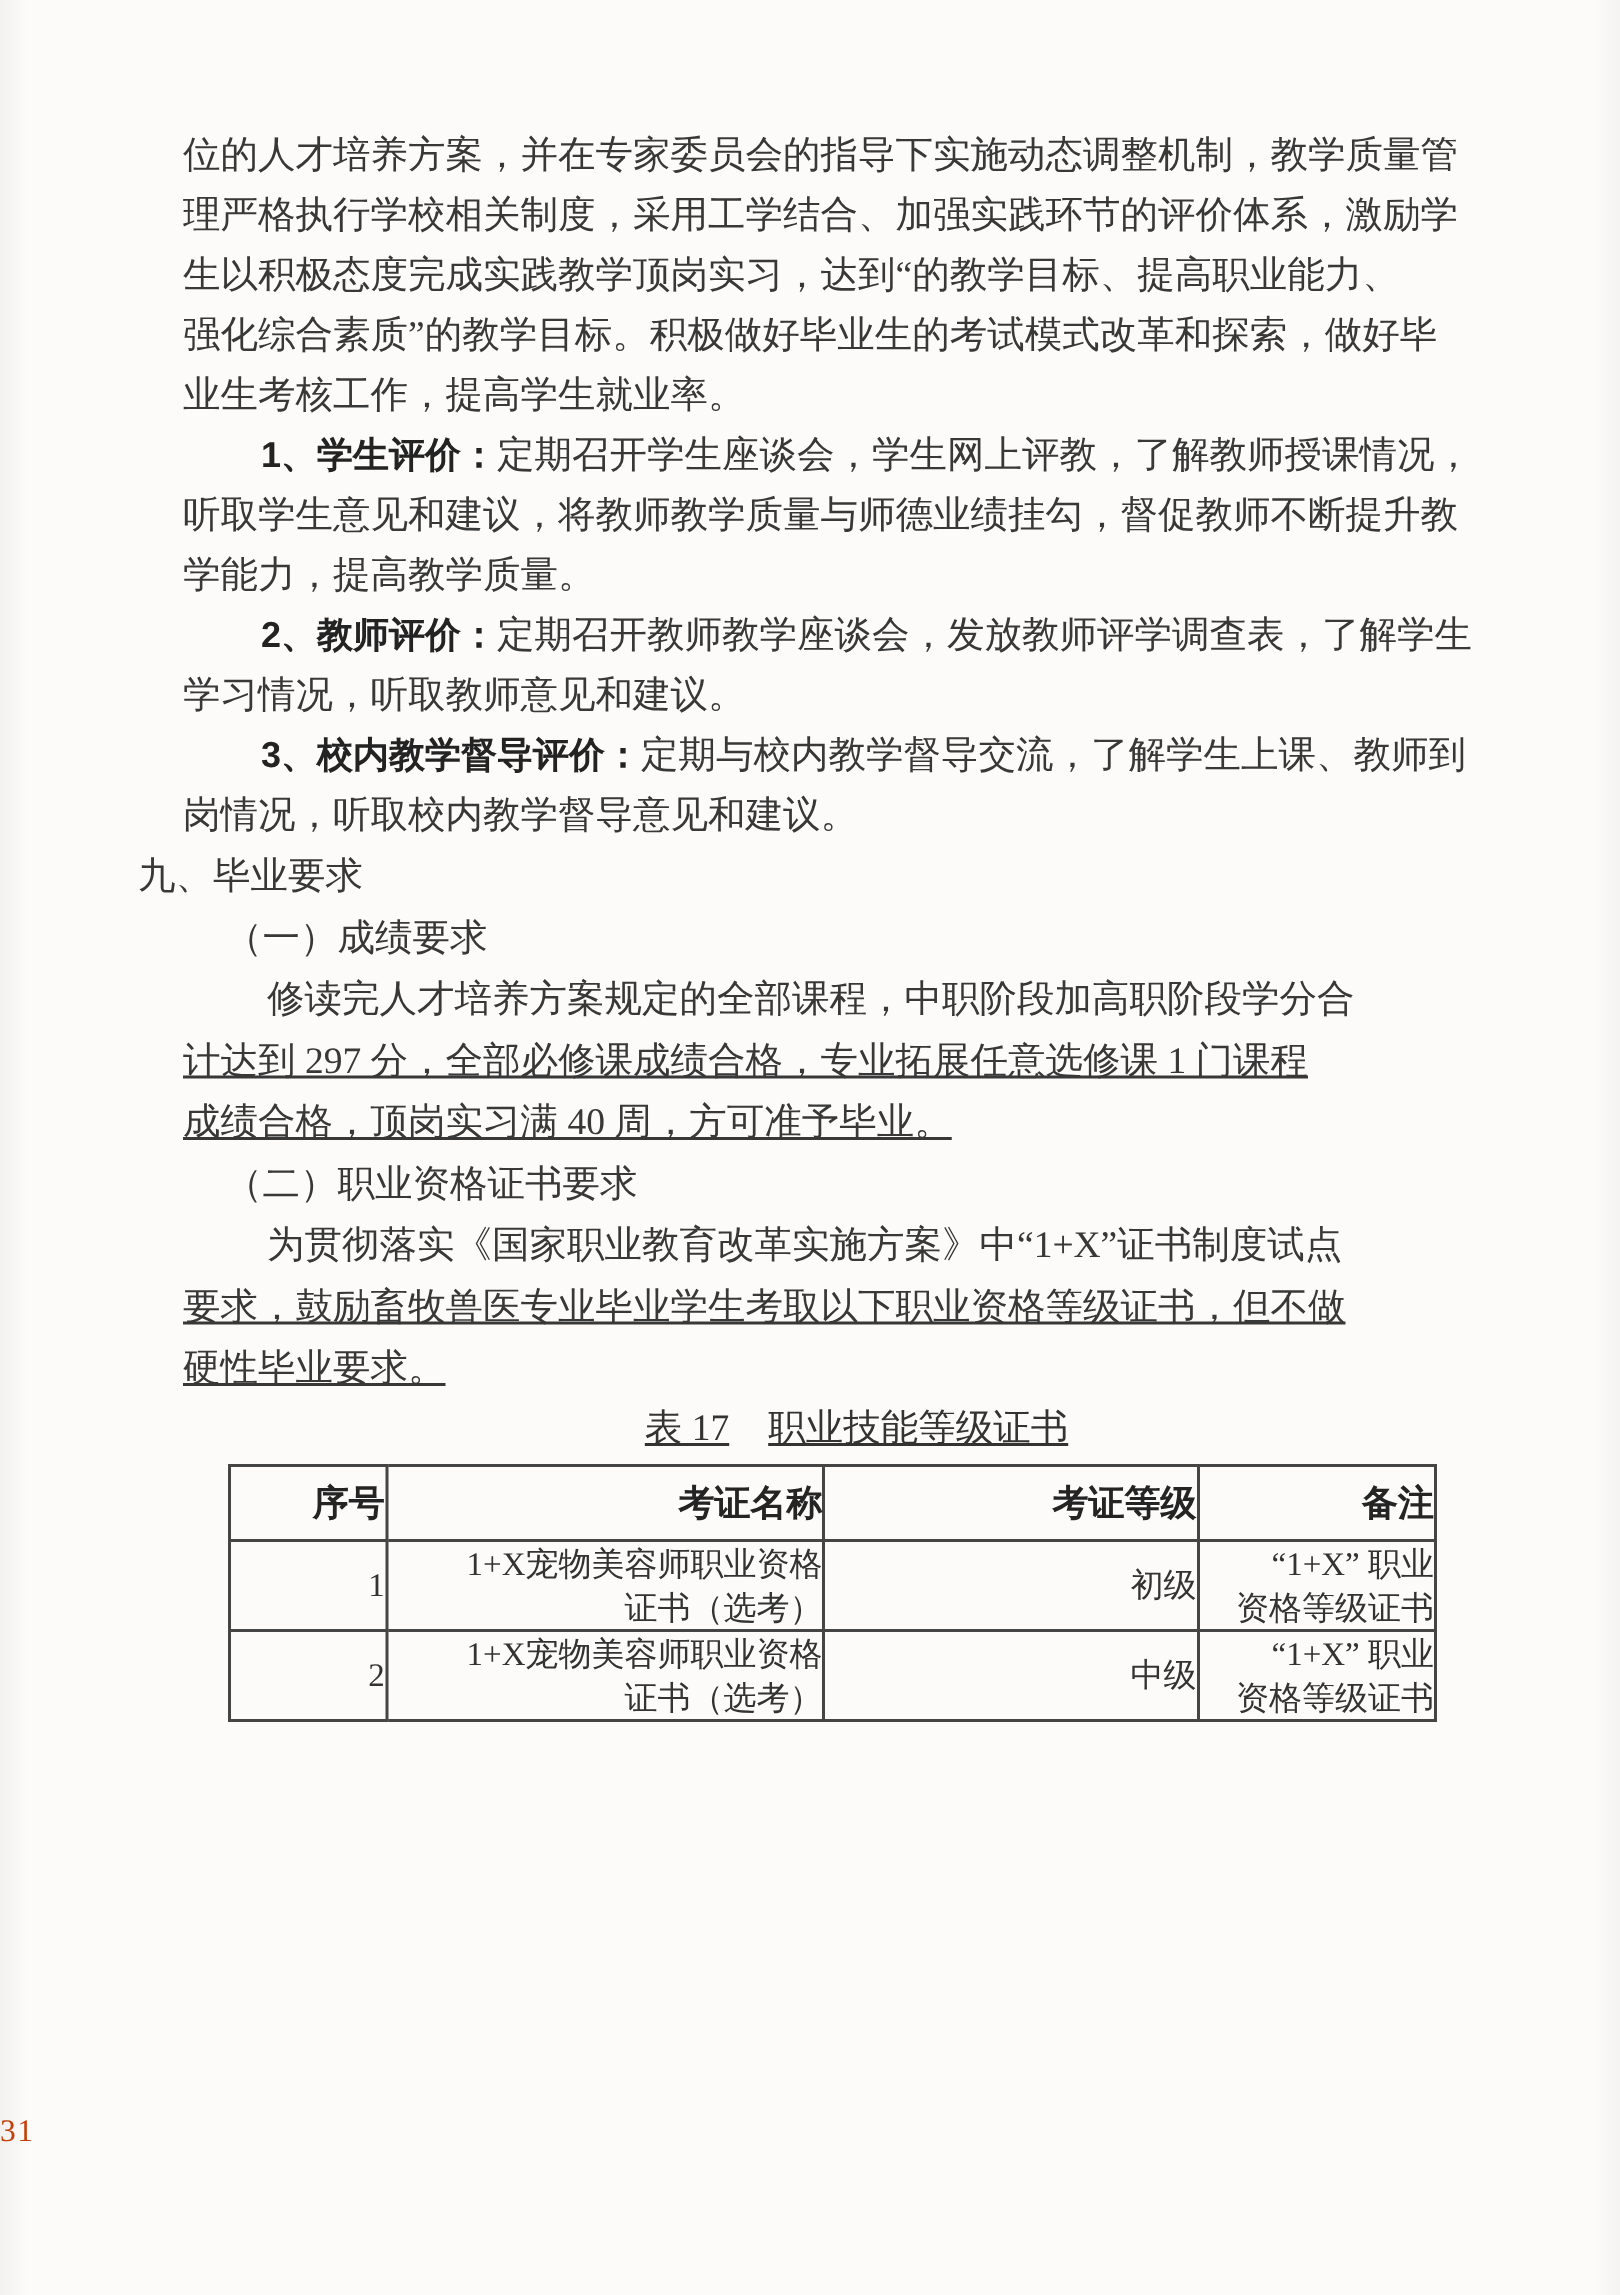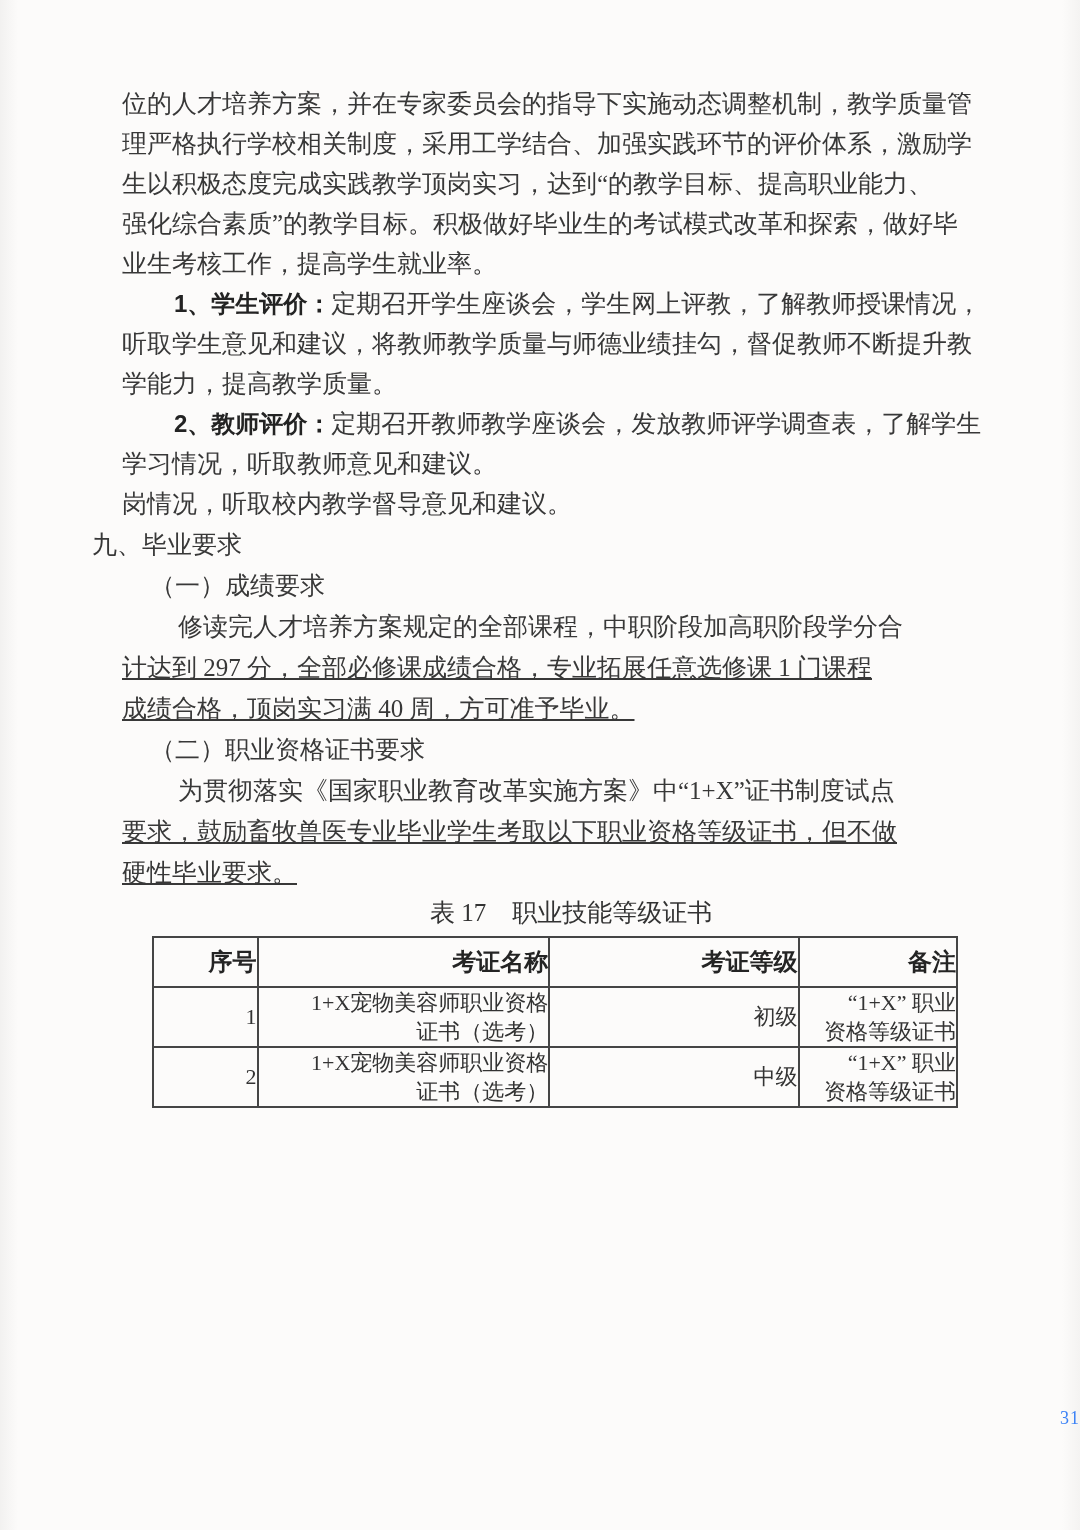--- a/index.html
+++ b/index.html
@@ -43,20 +43,21 @@
   .indent-sec { text-indent: 56px; height: 41px; line-height: 41px; }
   .hang-sec   { height: 41px; line-height: 41px; text-decoration: underline; }
   
   .table-caption {
     height: 36px;
     line-height: 36px;
     text-align: center;
     font-size: 25px;
     color: #333333;
     margin-top: 2px;
+    text-decoration: underline;
   }
   .table-caption .cap-label { margin-right: 26px; }
   
   table.cert-table {
     border-collapse: collapse;
     table-layout: fixed;
     width: 806px;
     margin-left: 30px;
     margin-top: 5px;
     background: transparent;
@@ -83,43 +84,44 @@
   .col-no    { width: 13.0%; }
   .col-name  { width: 36.3%; }
   .col-level { width: 31.0%; }
   .col-note  { width: 19.7%; }
   
   .page-number {
     position: absolute;
     top: 1408px;
     left: 0;
     right: 0;
-    text-align: right;
-    font-size: 18px;
-    color: #3b82f6;
+    text-align: left;
+    font-size: 21px;
+    color: #c2410c;
     letter-spacing: 1px;
   }
 </style>
 </head>
 <body>
 
 <div class="page">
   <div class="content">
 
     <div id="body-lines">
         <div class="line hang"><span class="seg">位的人才培养方案，并在专家委员会的指导下实施动态调整机制，教学质量管</span></div>
         <div class="line hang"><span class="seg">理严格执行学校相关制度，采用工学结合、加强实践环节的评价体系，激励学</span></div>
         <div class="line hang"><span class="seg">生以积极态度完成实践教学顶岗实习，达到“的教学目标、提高职业能力、</span></div>
         <div class="line hang"><span class="seg">强化综合素质”的教学目标。积极做好毕业生的考试模式改革和探索，做好毕</span></div>
         <div class="line hang"><span class="seg">业生考核工作，提高学生就业率。</span></div>
         <div class="line indent"><span class="seg b">1、学生评价：</span><span class="seg">定期召开学生座谈会，学生网上评教，了解教师授课情况，</span></div>
         <div class="line hang"><span class="seg">听取学生意见和建议，将教师教学质量与师德业绩挂勾，督促教师不断提升教</span></div>
         <div class="line hang"><span class="seg">学能力，提高教学质量。</span></div>
         <div class="line indent"><span class="seg b">2、教师评价：</span><span class="seg">定期召开教师教学座谈会，发放教师评学调查表，了解学生</span></div>
         <div class="line hang"><span class="seg">学习情况，听取教师意见和建议。</span></div>
+        <div class="line indent"><span class="seg b">3、校内教学督导评价：</span><span class="seg">定期与校内教学督导交流，了解学生上课、教师到</span></div>
         <div class="line hang"><span class="seg">岗情况，听取校内教学督导意见和建议。</span></div>
         <div class="line section"><span class="seg">九、毕业要求</span></div>
         <div class="line indent-sub"><span class="seg">（一）成绩要求</span></div>
         <div class="line indent-sec"><span class="seg">修读完人才培养方案规定的全部课程，中职阶段加高职阶段学分合</span></div>
         <div class="line hang-sec"><span class="seg">计达到 297 分，全部必修课成绩合格，专业拓展任意选修课 1 门课程</span></div>
         <div class="line hang-sec"><span class="seg">成绩合格，顶岗实习满 40 周，方可准予毕业。</span></div>
         <div class="line indent-sub"><span class="seg">（二）职业资格证书要求</span></div>
         <div class="line indent-sec"><span class="seg">为贯彻落实《国家职业教育改革实施方案》中“1+X”证书制度试点</span></div>
         <div class="line hang-sec"><span class="seg">要求，鼓励畜牧兽医专业毕业学生考取以下职业资格等级证书，但不做</span></div>
         <div class="line hang-sec"><span class="seg">硬性毕业要求。</span></div>

